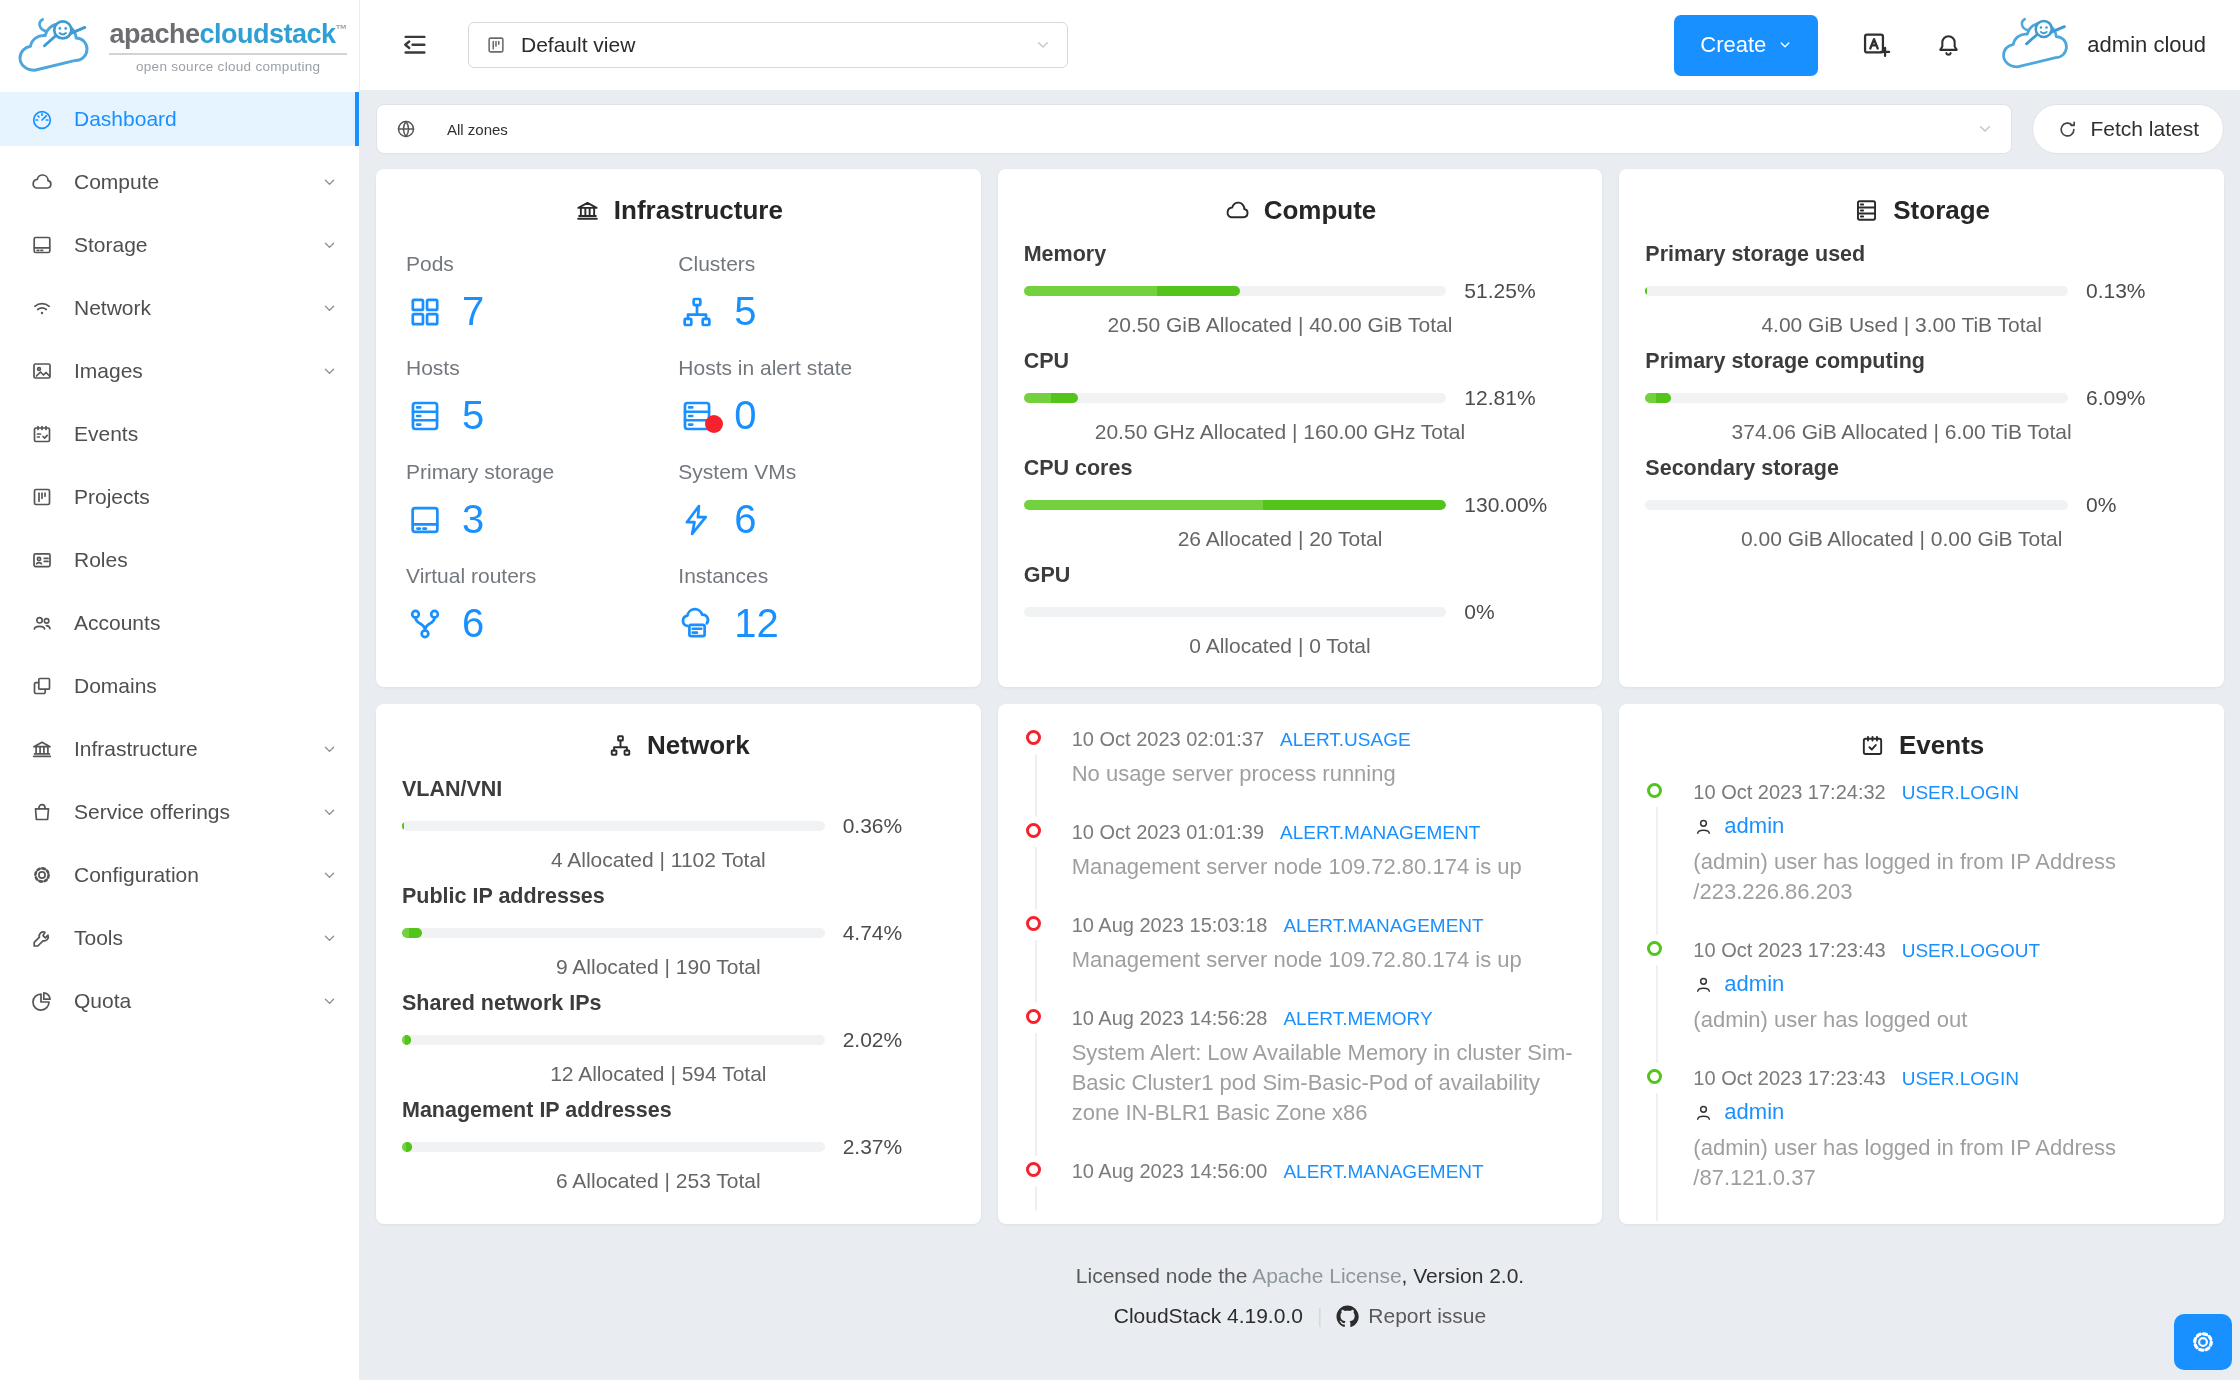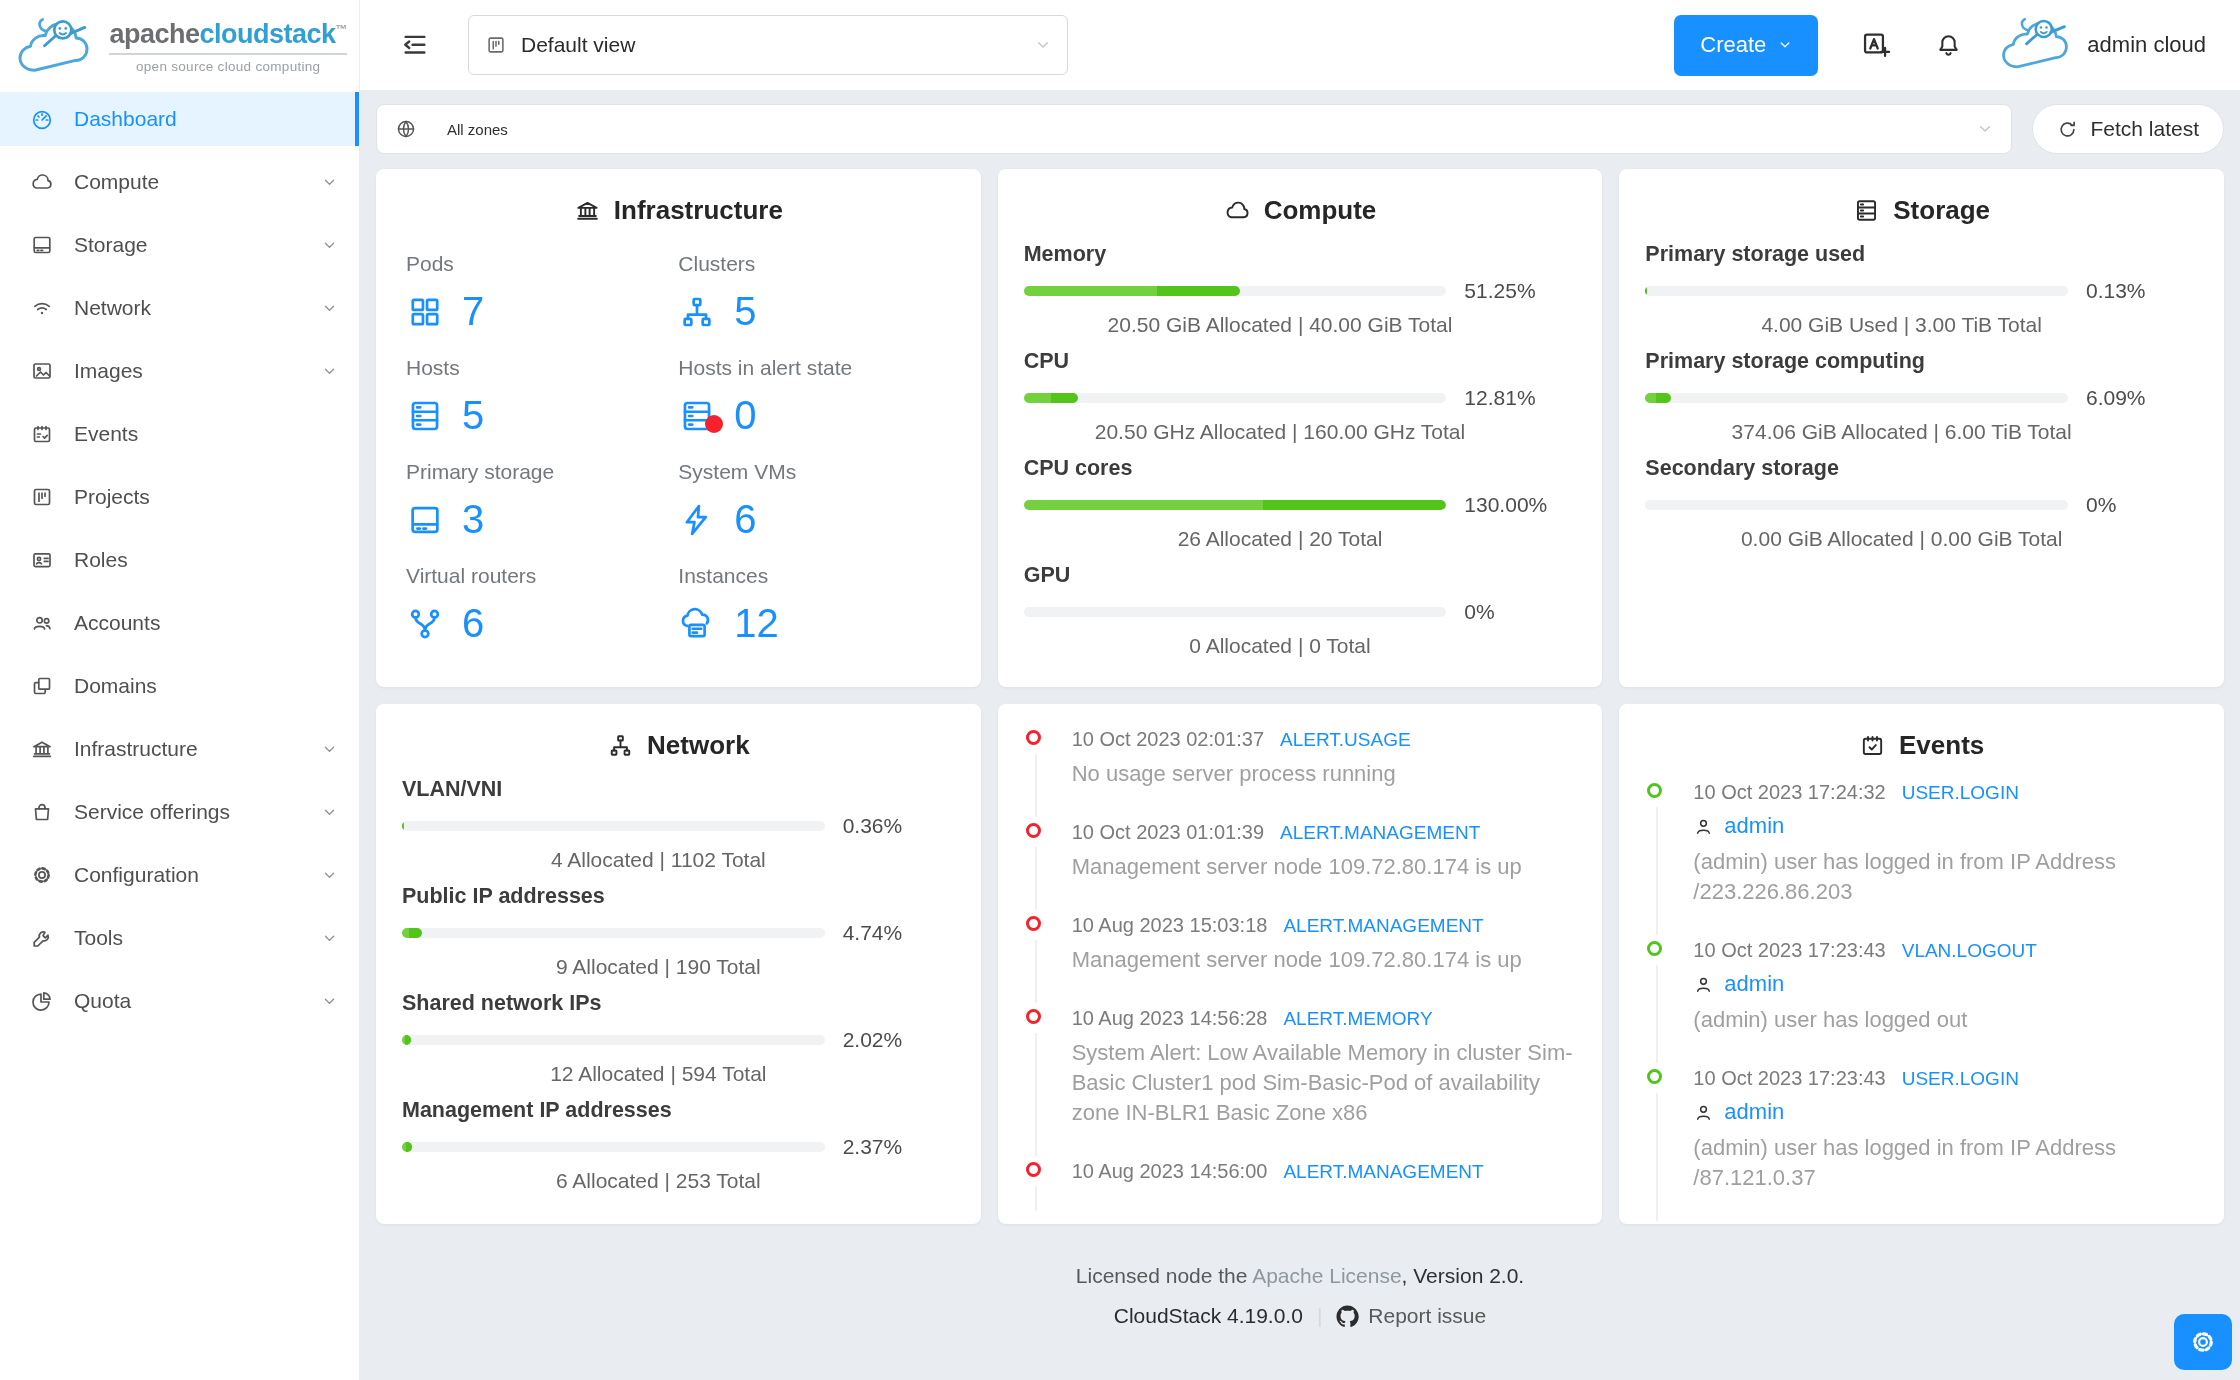--- a/index.html
+++ b/index.html
@@ -21,21 +21,21 @@
   .nav-item .nav-ic svg { width:24px; height:24px; }
   .nav-item .chev { margin-left:auto; color:#8f8f8f; width:15px; height:15px; }
   .nav-item .chev svg { width:15px; height:15px; }
   .nav-item.active { background:#e6f4ff; color:#1890ff; border-right:4px solid #1890ff; }
   .nav-item.active .nav-ic { color:#1890ff; }
 
   
   .topbar { position:absolute; left:360px; top:0; right:0; height:90px; background:#fff; display:flex; align-items:center; padding:0 34px 0 40px; }
   .fold-ic { width:30px; height:30px; color:#3a3a3a; cursor:pointer; }
   .fold-ic svg { width:30px; height:30px; }
-  .view-select { margin-left:38px; width:600px; height:60px; border:1px solid #d9d9d9; border-radius:6px; display:flex; align-items:center; padding:0 16px; gap:14px; background:#fff; cursor:pointer; }
+  .view-select { margin-left:38px; width:600px; height:46px; border:1px solid #d9d9d9; border-radius:6px; display:flex; align-items:center; padding:0 16px; gap:14px; background:#fff; cursor:pointer; }
   .view-select .v-ic { width:22px; height:22px; color:#6b6b6b; }
   .view-select .v-ic svg { width:22px; height:22px; }
   .view-select .v-label { font-size:21px; color:#2b2b2b; }
   .view-select .v-chev { margin-left:auto; color:#c8c8c8; width:16px; height:16px; }
   .view-select .v-chev svg { width:16px; height:16px; }
   .topbar-spacer { flex:1; }
   .create-btn { height:61px; background:#1890ff; border-radius:7px; color:#fff; font-size:22px; display:flex; align-items:center; gap:12px; padding:0 26px; cursor:pointer; border:none; }
   .create-btn .c-chev { width:14px; height:14px; }
   .create-btn .c-chev svg { width:14px; height:14px; }
   .tb-ic { margin-left:42px; color:#2f2f2f; cursor:pointer; }
@@ -851,21 +851,21 @@
                 </svg>
               </span>
               <a>admin</a>
             </div>
           <div class="tl-desc">(admin) user has logged in from IP Address /223.226.86.203</div>
         </div>
         <div class="tl-item green">
           <span class="ring"></span>
           <div class="tl-head">
               <span class="tl-time">10 Oct 2023 17:23:43</span>
-              <a class="tl-type">VLAN.LOGOUT</a>
+              <a class="tl-type">USER.LOGOUT</a>
             </div>
           <div class="tl-user">
               <span class="u-ic">
                 <svg>
                   <use href="#i-user"></use>
                 </svg>
               </span>
               <a>admin</a>
             </div>
           <div class="tl-desc">(admin) user has logged out</div>

